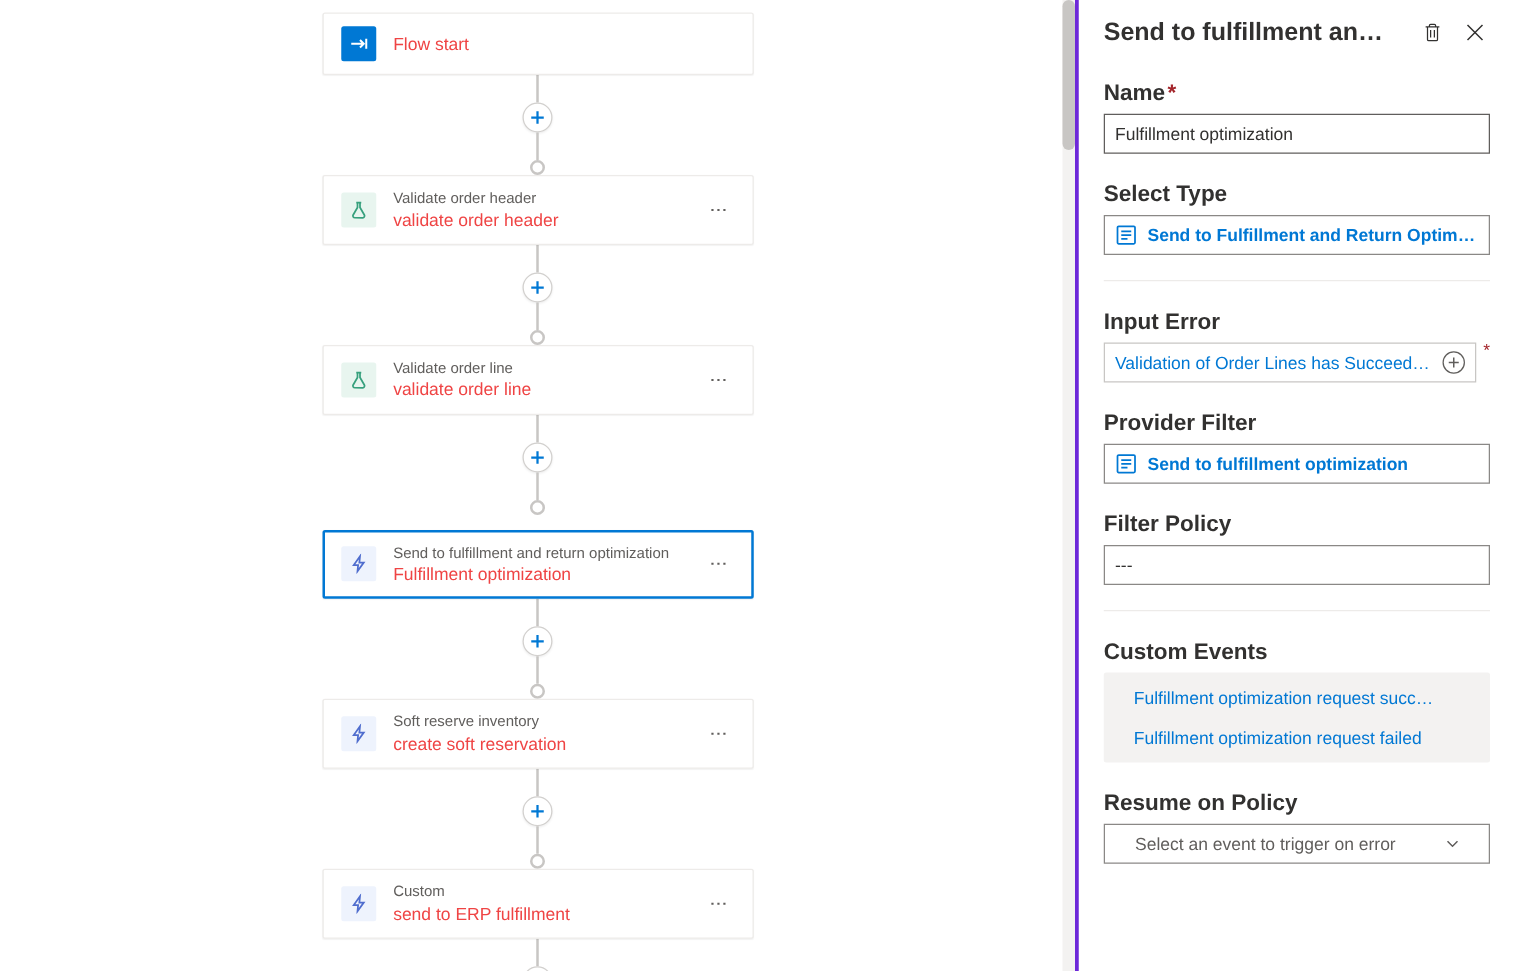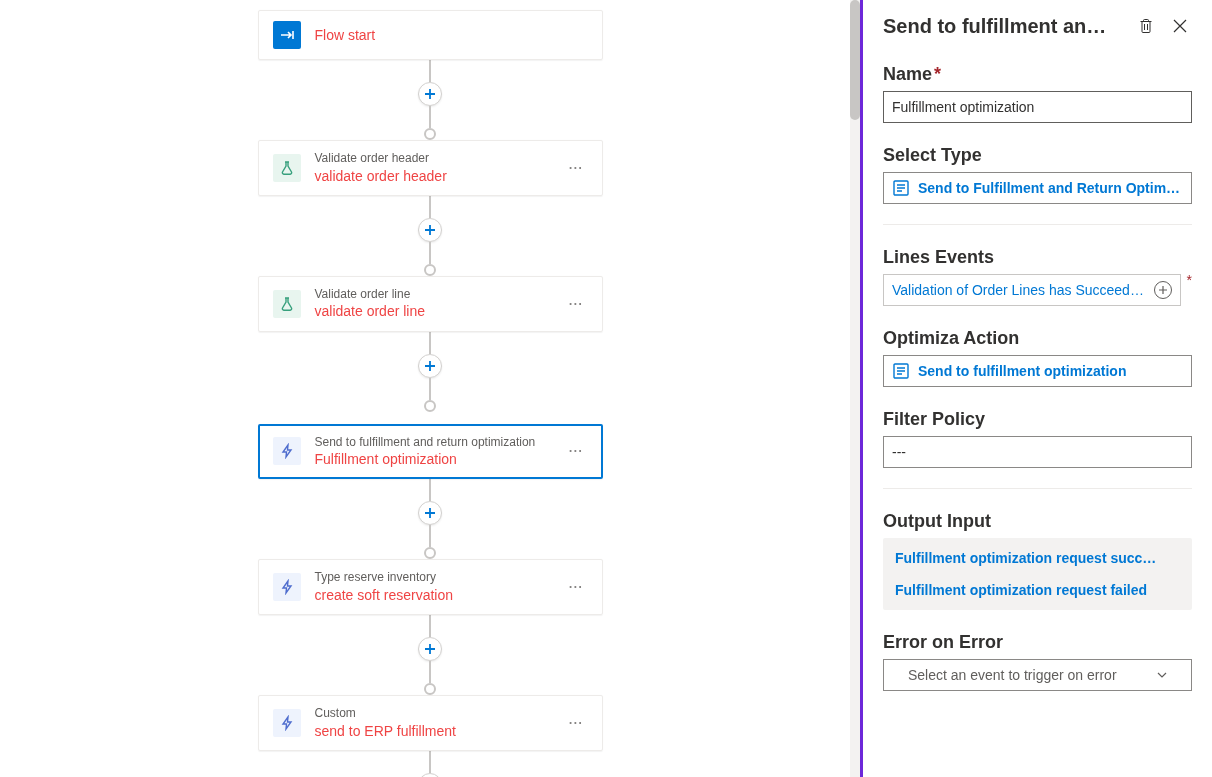--- a/index.html
+++ b/index.html
@@ -250,23 +250,23 @@
     font-size: 14px;
     color: #323130;
     background: #fff;
   }
   .output-list {
     background: #f3f2f1;
     border-radius: 2px;
     padding: 4px 0;
   }
   .output-item {
-    padding: 8px 12px;
+    padding: 8px 24px;
     color: #0078d4;
-    font-weight: 700;
+    font-weight: 400;
     font-size: 14px;
     white-space: nowrap;
     overflow: hidden;
     text-overflow: ellipsis;
   }
   .select-box {
     width: 100%;
     height: 32px;
     border: 1px solid #8a8886;
     padding: 0 24px;
@@ -377,21 +377,21 @@
         <div class="vline"></div>
         <div class="circ"></div>
       </div>
       <div class="node action">
         <div class="icon-box">
           <svg width="16" height="16" viewBox="0 0 16 16" stroke="currentColor" fill="none" stroke-width="1.4">
             <path d="M9 2L4 9h3.5L7 14l5-7H8.5L9 2z"></path>
           </svg>
         </div>
         <div class="labels">
-          <div class="category">Type reserve inventory</div>
+          <div class="category">Soft reserve inventory</div>
           <div class="title">create soft reservation</div>
         </div>
         <div class="menu-dots">⋮</div>
       </div>
       <div class="connector">
         <div class="vline"></div>
         <div class="add-btn">
           <svg width="12" height="12" viewBox="0 0 12 12" stroke="currentColor" stroke-width="1.8">
             <path d="M6 1v10M1 6h10"></path>
           </svg>
@@ -453,62 +453,62 @@
           <rect x="2" y="2" width="14" height="14" rx="1"></rect>
             <path d="M5 9h8M5 6h8M5 12h5"></path>
         </svg>
         <span class="pill-text">Send to Fulfillment and Return Optimiza…</span>
       </div>
     </div>
 
     <hr class="divider">
 
     <div class="field">
-      <label class="field-label">Lines Events</label>
+      <label class="field-label">Input Error</label>
       <div class="pill-row">
         <div class="pill light">
           <span class="pill-text">Validation of Order Lines has Succeed…</span>
           <span class="add-circle">
             <svg width="10" height="10" viewBox="0 0 10 10" stroke="currentColor" stroke-width="1.2">
                 <path d="M5 1v8M1 5h8"></path>
               </svg>
           </span>
         </div>
         <span class="outer-req">*</span>
       </div>
     </div>
 
     <div class="field">
-      <label class="field-label">Optimiza Action</label>
+      <label class="field-label">Provider Filter</label>
       <div class="pill">
         <svg width="18" height="18" viewBox="0 0 18 18" fill="none" stroke="#0078d4" stroke-width="1.4">
           <rect x="2" y="2" width="14" height="14" rx="1"></rect>
             <path d="M5 9h8M5 6h8M5 12h5"></path>
         </svg>
         <span class="pill-text">Send to fulfillment optimization</span>
       </div>
     </div>
 
     <div class="field">
       <label class="field-label">Filter Policy</label>
       <div class="static-box">---</div>
     </div>
 
     <hr class="divider">
 
     <div class="field">
-      <label class="field-label">Output Input</label>
+      <label class="field-label">Custom Events</label>
       <div class="output-list" id="output-list">
           <div class="output-item">Fulfillment optimization request succ…</div>
           <div class="output-item">Fulfillment optimization request failed</div>
         </div>
     </div>
 
     <div class="field">
-      <label class="field-label">Error on Error</label>
+      <label class="field-label">Resume on Policy</label>
       <div class="select-box">
         <span>Select an event to trigger on error</span>
         <span class="chev">
           <svg width="10" height="6" viewBox="0 0 10 6" stroke="currentColor" fill="none" stroke-width="1.2">
               <path d="M1 1l4 4 4-4"></path>
             </svg>
         </span>
       </div>
     </div>
   </div>

